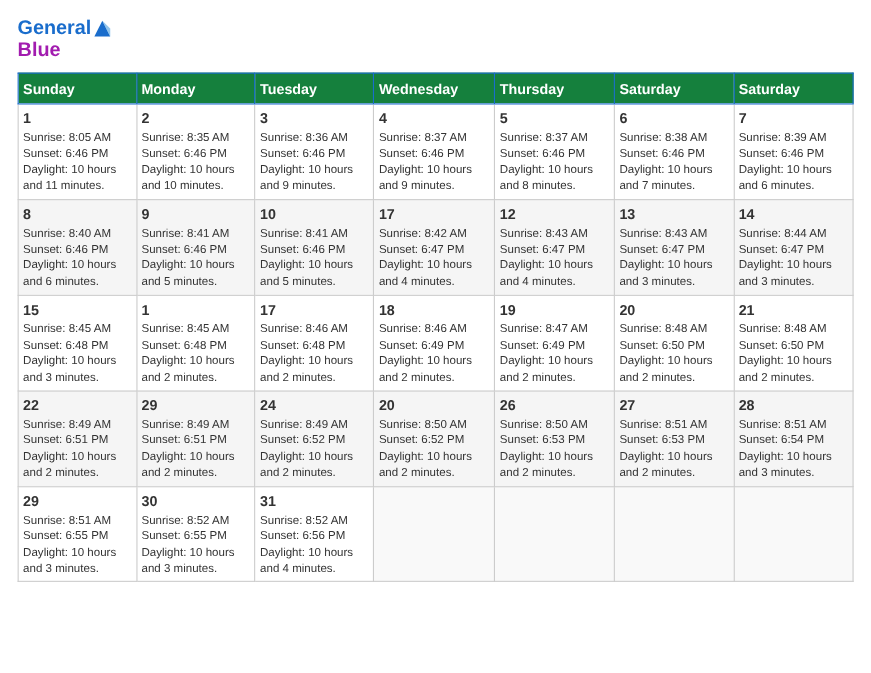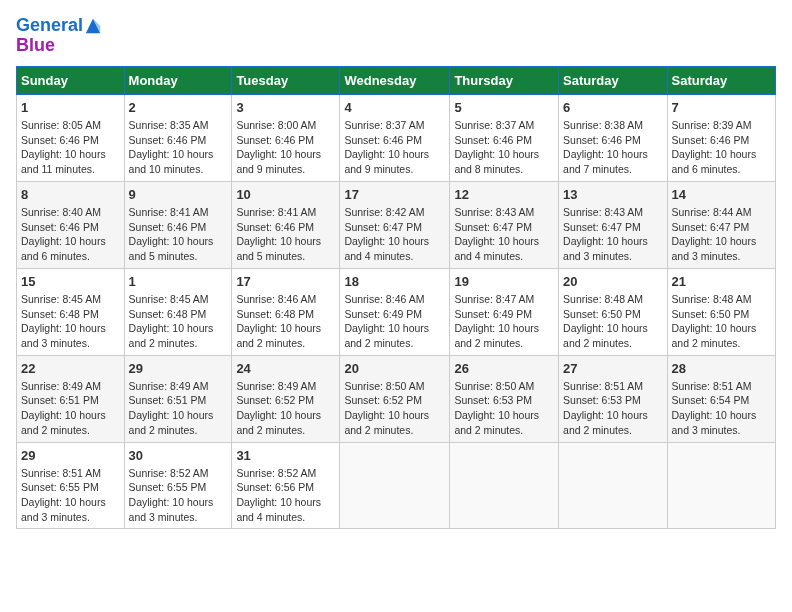--- a/index.html
+++ b/index.html
@@ -123,21 +123,21 @@
           <th>Wednesday</th>
           <th>Thursday</th>
           <th>Saturday</th>
           <th>Saturday</th>
         </tr>
     </thead>
     <tbody id="calendar-body">
     <tr>
           <td><span class="day-num">1</span><span>Sunrise: 8:05 AM</span><br><span>Sunset: 6:46 PM</span><br><span>Daylight: 10 hours and 11 minutes.</span></td>
           <td><span class="day-num">2</span><span>Sunrise: 8:35 AM</span><br><span>Sunset: 6:46 PM</span><br><span>Daylight: 10 hours and 10 minutes.</span></td>
-          <td><span class="day-num">3</span><span>Sunrise: 8:00 AM</span><br><span>Sunset: 6:46 PM</span><br><span>Daylight: 10 hours and 9 minutes.</span></td>
+          <td><span class="day-num">3</span><span>Sunrise: 8:36 AM</span><br><span>Sunset: 6:46 PM</span><br><span>Daylight: 10 hours and 9 minutes.</span></td>
           <td><span class="day-num">4</span><span>Sunrise: 8:37 AM</span><br><span>Sunset: 6:46 PM</span><br><span>Daylight: 10 hours and 9 minutes.</span></td>
           <td><span class="day-num">5</span><span>Sunrise: 8:37 AM</span><br><span>Sunset: 6:46 PM</span><br><span>Daylight: 10 hours and 8 minutes.</span></td>
           <td><span class="day-num">6</span><span>Sunrise: 8:38 AM</span><br><span>Sunset: 6:46 PM</span><br><span>Daylight: 10 hours and 7 minutes.</span></td>
           <td><span class="day-num">7</span><span>Sunrise: 8:39 AM</span><br><span>Sunset: 6:46 PM</span><br><span>Daylight: 10 hours and 6 minutes.</span></td>
         </tr>
         <tr>
           <td><span class="day-num">8</span><span>Sunrise: 8:40 AM</span><br><span>Sunset: 6:46 PM</span><br><span>Daylight: 10 hours and 6 minutes.</span></td>
           <td><span class="day-num">9</span><span>Sunrise: 8:41 AM</span><br><span>Sunset: 6:46 PM</span><br><span>Daylight: 10 hours and 5 minutes.</span></td>
           <td><span class="day-num">10</span><span>Sunrise: 8:41 AM</span><br><span>Sunset: 6:46 PM</span><br><span>Daylight: 10 hours and 5 minutes.</span></td>
           <td><span class="day-num">17</span><span>Sunrise: 8:42 AM</span><br><span>Sunset: 6:47 PM</span><br><span>Daylight: 10 hours and 4 minutes.</span></td>

